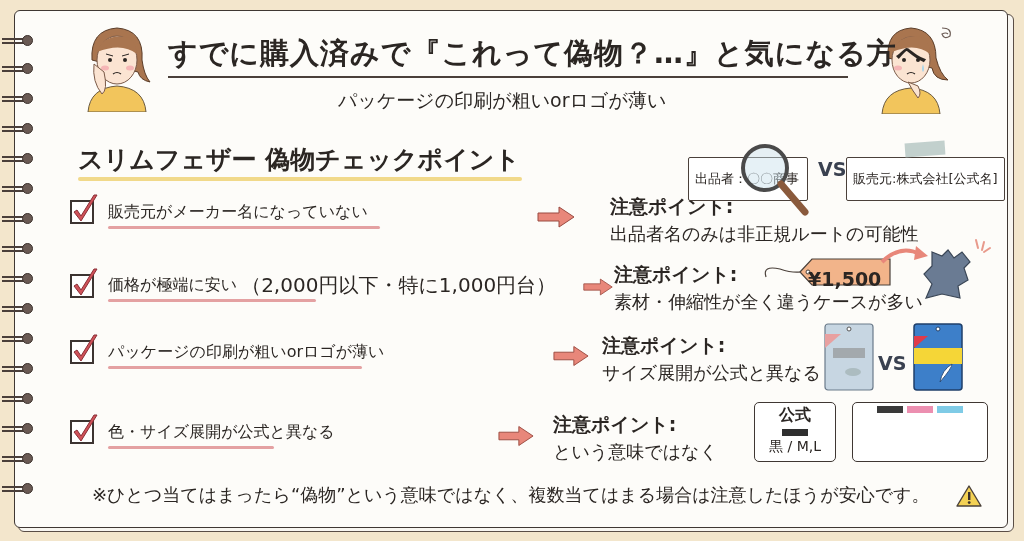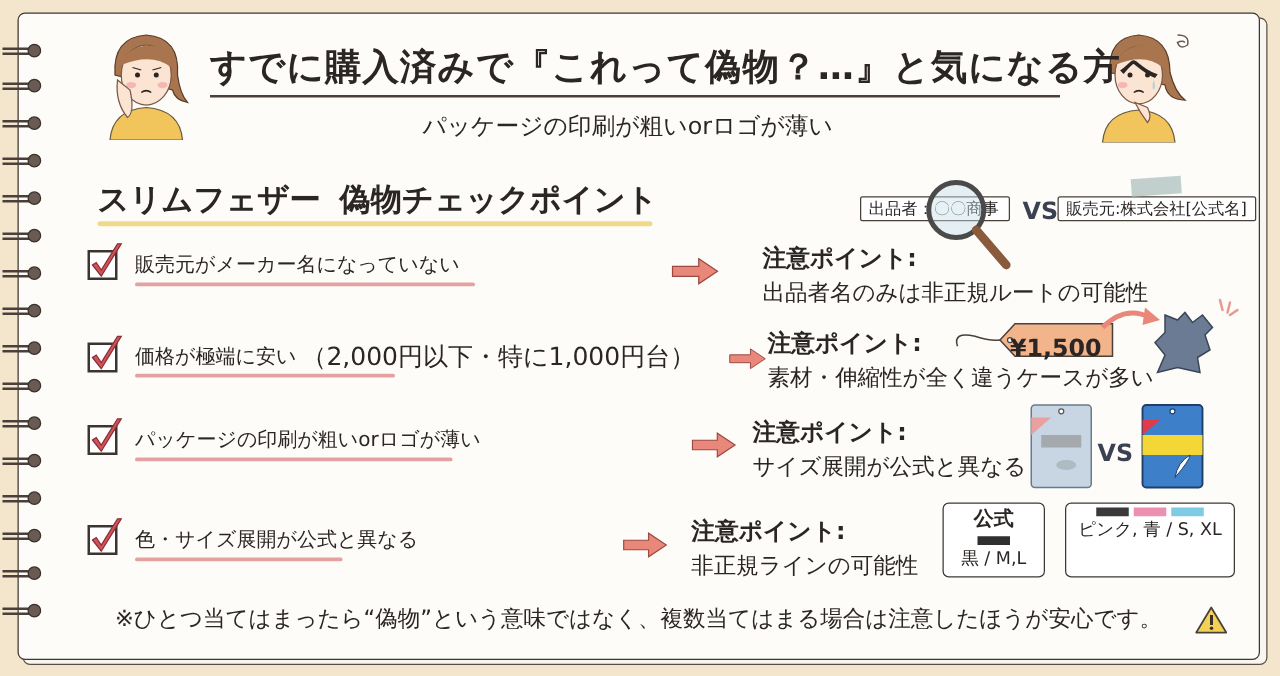--- a/index.html
+++ b/index.html
@@ -25,37 +25,37 @@
   .ring .hole { position: absolute; left: 20px; top: -1px; width: 11px; height: 11px; border-radius: 50%; background: #6a5a54; border: 1px solid #3a302c; }
 
   .avatar { position: absolute; }
   .title {
     position: absolute; left: 168px; top: 34px; font-size: 29px; font-weight: bold; letter-spacing: 1px;
     white-space: nowrap; color: #2b2623;
   }
   .title-line { position: absolute; left: 168px; top: 76px; width: 680px; height: 2px; background: #4a403a; }
   .subtitle { position: absolute; left: 338px; top: 88px; font-size: 19px; white-space: nowrap; }
 
-  .section-title { position: absolute; left: 78px; top: 143px; font-size: 25px; font-weight: bold; white-space: nowrap; font-family: Liberation Mono, monospace; }
+  .section-title { position: absolute; left: 78px; top: 143px; font-size: 25px; font-weight: bold; white-space: nowrap; }
   .section-hl { position: absolute; left: 78px; top: 177px; width: 444px; height: 4px; background: #f1d98a; border-radius: 2px; }
 
   .check-item { position: absolute; left: 70px; display: flex; align-items: center; white-space: nowrap; }
   .checkbox { width: 24px; height: 24px; border: 2px solid #3c3431; background: #fff; position: relative; margin-right: 14px; flex: none; }
   .checkbox svg { position: absolute; left: -2px; top: -10px; }
   .item-text { font-size: 16px; font-weight: normal; position: relative; }
   .item-text .ul { position: absolute; left: 0; bottom: -6px; height: 3px; background: #e4a1a2; border-radius: 2px; }
   .item-sub { font-size: 20px; margin-left: 4px; font-weight: normal; }
 
   .arrow { position: absolute; }
   .note { position: absolute; white-space: nowrap; }
   .note-title { font-size: 19px; font-weight: bold; position: relative; display: inline-block; }
   .note-title .hl { position: absolute; left: -2px; bottom: 0px; width: 106%; height: 5px; background: #f3dc8c; z-index: -1; border-radius: 2px; }
   .note-body { font-size: 18px; margin-top: 2px; }
 
-  .label-box { position: absolute; border: 1.5px solid #4a403a; background: #fff; font-size: 13px; white-space: nowrap; padding: 0 6px; border-radius: 2px; }
+  .label-box { position: absolute; border: 1.5px solid #4a403a; background: #fff; font-size: 13px; white-space: nowrap; padding: 12px 6px; border-radius: 2px; }
   .vs { position: absolute; font-weight: bold; font-size: 19px; color: #3a4150; }
 
   .tag { position: absolute; left: 786px; top: 257px; width: 104px; height: 30px; }
   .tag-text { position: absolute; left: 808px; top: 268px; font-size: 19px; font-weight: bold; white-space: nowrap; }
 
   .color-box { position: absolute; border: 1.5px solid #3f3733; border-radius: 5px; background: #fff; text-align: center; white-space: nowrap; }
   .cb-title { font-size: 16px; font-weight: bold; margin-top: 2px; }
   .swatches { display: flex; justify-content: center; gap: 4px; margin-top: 3px; }
   .swatch { width: 26px; height: 7px; }
   .cb-text { font-size: 14px; margin-top: 2px; }
@@ -248,21 +248,21 @@
 <div class="note" style="left:614px;top:262px">
   <div class="note-title"><span class="hl"></span><span>注意ポイント:</span></div>
   <div class="note-body">素材・伸縮性が全く違うケースが多い</div>
 </div>
 <div class="note" style="left:602px;top:333px">
   <div class="note-title"><span class="hl"></span><span>注意ポイント:</span></div>
   <div class="note-body">サイズ展開が公式と異なる</div>
 </div>
 <div class="note" style="left:553px;top:412px">
   <div class="note-title"><span class="hl"></span><span>注意ポイント:</span></div>
-  <div class="note-body">非正規ラインの可能性</div>
+  <div class="note-body">という意味ではなく</div>
 </div>
 
 <div class="label-box" style="left:688px;top:157px;width:120px;">出品者：〇〇商事</div>
 <svg style="position:absolute;left:735px;top:140px" width="80" height="80" viewBox="0 0 80 80">
   <circle cx="30" cy="28" r="22" fill="rgba(200,225,235,0.45)" stroke="#4a4a4a" stroke-width="4"></circle>
   <line x1="46" y1="44" x2="70" y2="72" stroke="#8a5a3c" stroke-width="7" stroke-linecap="round"></line>
 </svg>
 <div class="vs" style="left:818px;top:158px">VS</div>
 <div class="label-box" style="left:846px;top:157px;">販売元:株式会社[公式名]</div>
 <div style="position:absolute;left:905px;top:142px;width:40px;height:14px;background:#b7c8c6;opacity:.85;transform:rotate(-4deg)"></div>
@@ -306,21 +306,20 @@
       <div class="swatch" style="background:#2f2f2f"></div>
     </div>
   <div class="cb-text">黒 / M,L</div>
 </div>
 <div class="color-box" style="left:852px;top:402px;width:136px;height:60px">
   <div class="swatches">
     <div class="swatch" style="background:#3a3a3a"></div>
     <div class="swatch" style="background:#ec8fb0"></div>
     <div class="swatch" style="background:#7fcbe6"></div>
   </div>
-  <div class="cb-text">ピンク, 青 / S, XL</div>
 </div>
 
 <div class="footer">※ひとつ当てはまったら“偽物”という意味ではなく、複数当てはまる場合は注意したほうが安心です。</div>
 <svg class="warn" width="26" height="24" viewBox="0 0 26 24">
   <path d="M13 2 L25 22 H1 Z" fill="#f3d154" stroke="#4a403a" stroke-width="1.4" stroke-linejoin="round"></path>
   <rect x="12" y="8" width="2.4" height="8" fill="#3a2f2a"></rect>
     <circle cx="13.2" cy="18.6" r="1.4" fill="#3a2f2a"></circle>
 </svg>
 
 </body></html>

